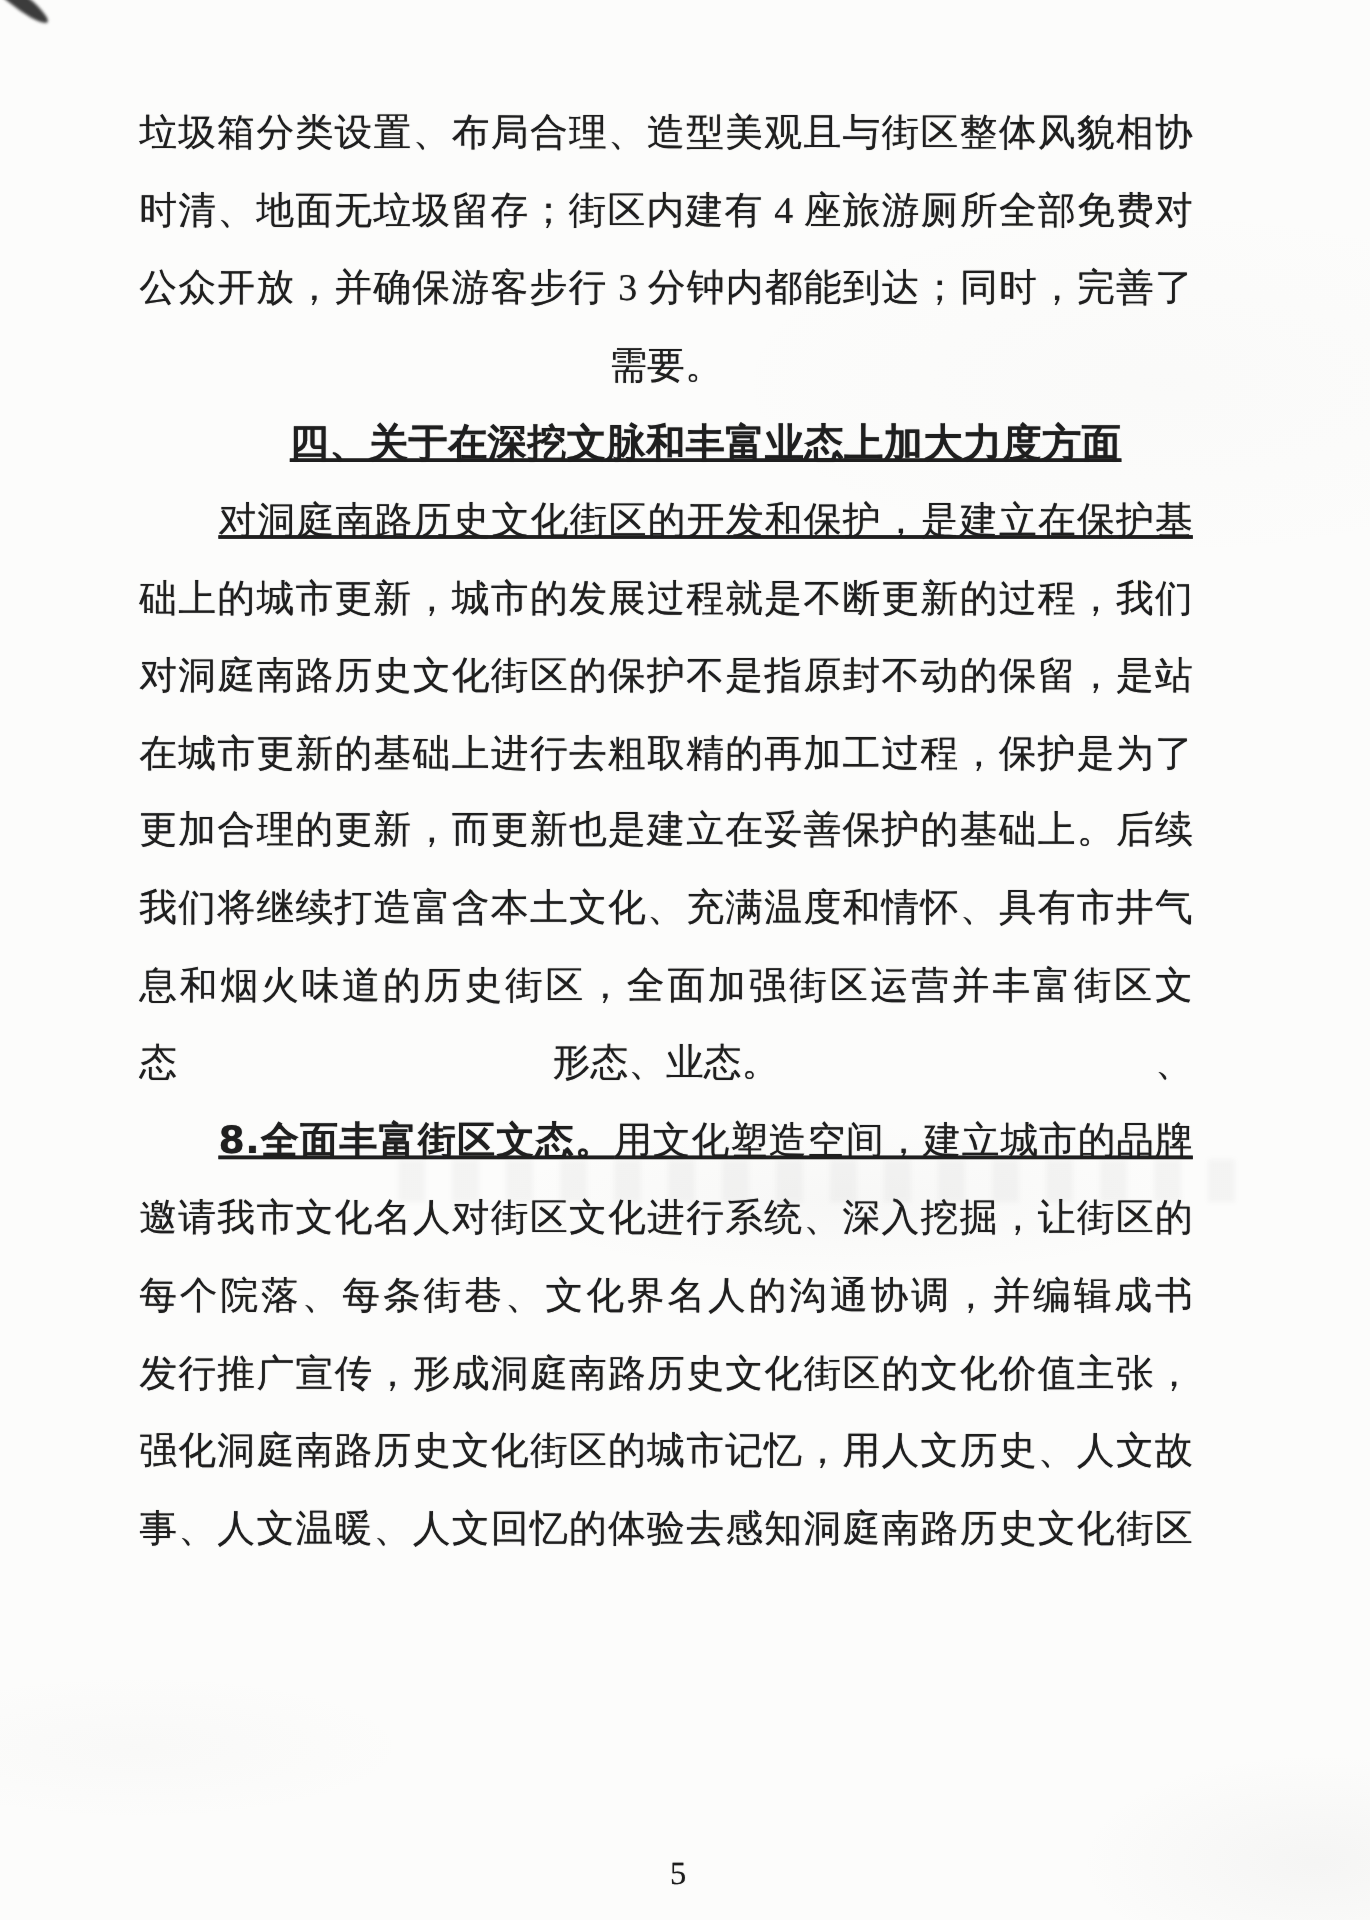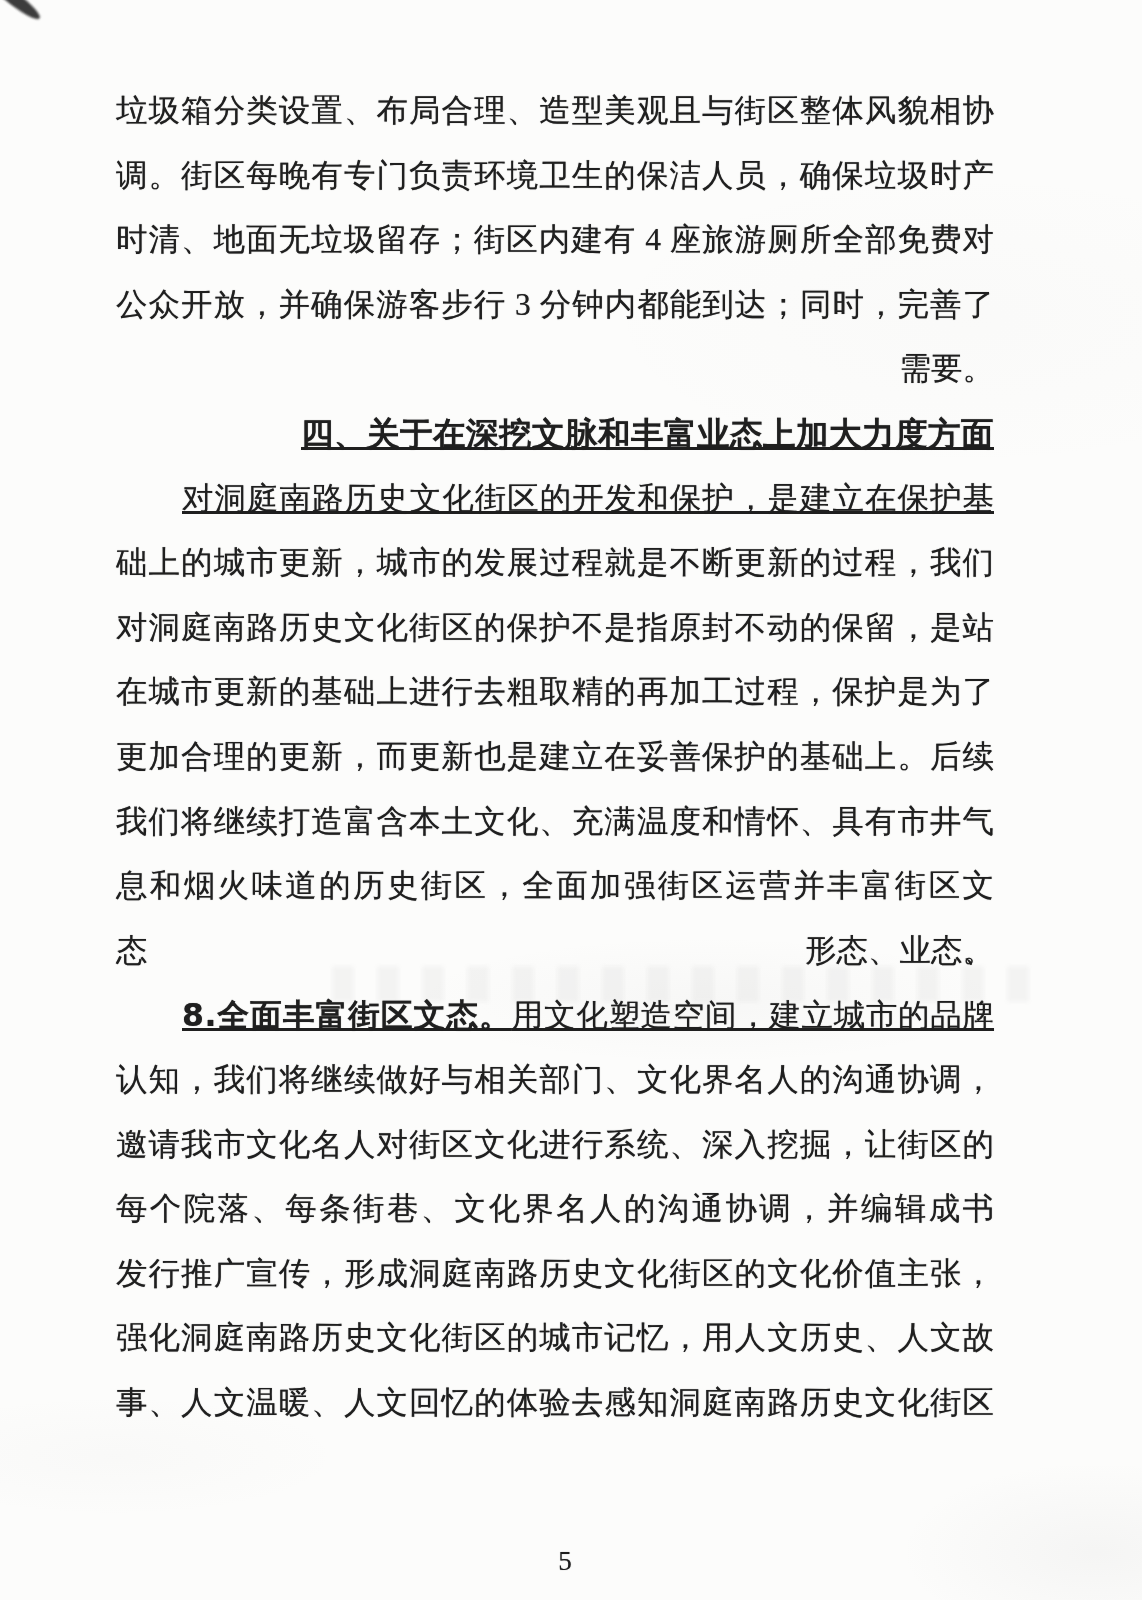--- a/index.html
+++ b/index.html
@@ -38,21 +38,21 @@
     top: 79px;
     width: 878px;
     color: #1f1f1f;
   }
   .line {
     height: 64.6px;
     line-height: 64.6px;
     font-size: 31.5px;
     white-space: nowrap;
     text-shadow: 0 0 0.8px rgba(45,45,45,0.75);
-    text-align: right;
+    text-align: center;
   }
   .line.justify {
     white-space: normal;
     text-align: justify;
     text-align-last: justify;
     text-justify: inter-character;
   }
   .line.indent { text-indent: 66px; text-decoration: underline; }
   .line.heading { font-size: 32.5px; }
   .seg { font-weight: normal; }
@@ -87,35 +87,33 @@
     transform: translateX(-6px);
   }
 </style>
 </head>
 <body>
 
 <div class="page">
   <div class="corner-mark"></div>
   <div class="text-block" id="text-block">
       <div class="line justify"><span class="seg">垃圾箱分类设置、布局合理、造型美观且与街区整体风貌相协</span></div>
-      <div class="line justify"><span class="seg">调。街区每晚有专门负责环境卫生的保洁人员，确保垃圾时产</span></div>
       <div class="line justify"><span class="seg">时清、地面无垃圾留存；街区内建有 4 座旅游厕所全部免费对</span></div>
       <div class="line justify"><span class="seg">公众开放，并确保游客步行 3 分钟内都能到达；同时，完善了</span></div>
       <div class="line"><span class="seg">需要。</span></div>
       <div class="line indent heading"><span class="seg bold">四、关于在深挖文脉和丰富业态上加大力度方面</span></div>
       <div class="line justify indent"><span class="seg">对洞庭南路历史文化街区的开发和保护，是建立在保护基</span></div>
       <div class="line justify"><span class="seg">础上的城市更新，城市的发展过程就是不断更新的过程，我们</span></div>
       <div class="line justify"><span class="seg">对洞庭南路历史文化街区的保护不是指原封不动的保留，是站</span></div>
       <div class="line justify"><span class="seg">在城市更新的基础上进行去粗取精的再加工过程，保护是为了</span></div>
       <div class="line justify"><span class="seg">更加合理的更新，而更新也是建立在妥善保护的基础上。后续</span></div>
       <div class="line justify"><span class="seg">我们将继续打造富含本土文化、充满温度和情怀、具有市井气</span></div>
       <div class="line justify"><span class="seg">息和烟火味道的历史街区，全面加强街区运营并丰富街区文态、</span></div>
       <div class="line"><span class="seg">形态、业态。</span></div>
       <div class="line justify indent"><span class="seg bold">8.全面丰富街区文态。</span><span class="seg">用文化塑造空间，建立城市的品牌</span></div>
-      <div class="line justify"><span class="seg">认知，我们将继续做好与相关部门、文化界名人的沟通协调，</span></div>
       <div class="line justify"><span class="seg">邀请我市文化名人对街区文化进行系统、深入挖掘，让街区的</span></div>
       <div class="line justify"><span class="seg">每个院落、每条街巷、文化界名人的沟通协调，并编辑成书</span></div>
       <div class="line justify"><span class="seg">发行推广宣传，形成洞庭南路历史文化街区的文化价值主张，</span></div>
       <div class="line justify"><span class="seg">强化洞庭南路历史文化街区的城市记忆，用人文历史、人文故</span></div>
       <div class="line justify"><span class="seg">事、人文温暖、人文回忆的体验去感知洞庭南路历史文化街区</span></div>
     </div>
   <div class="ghost-row"></div>
   <div class="page-number">5</div>
 </div>
 

